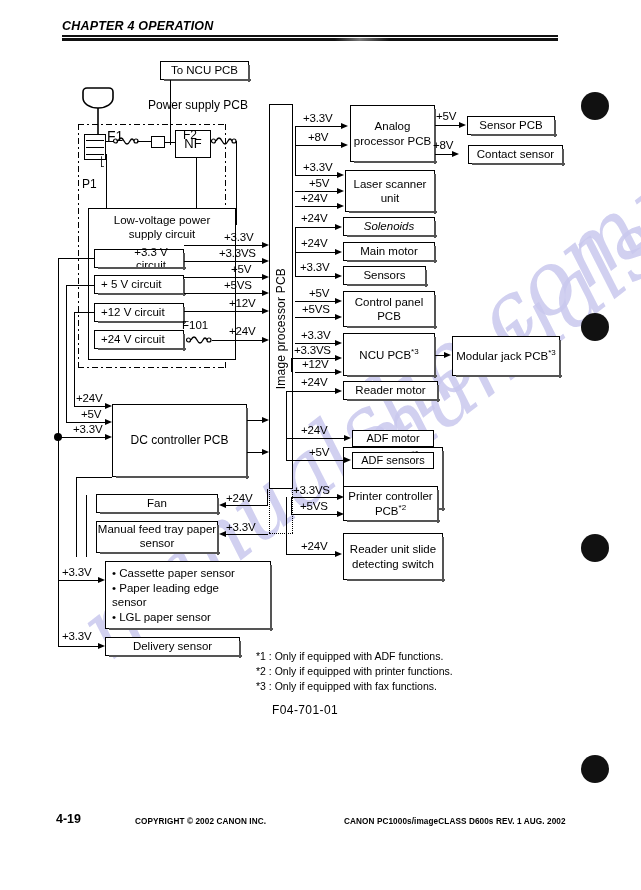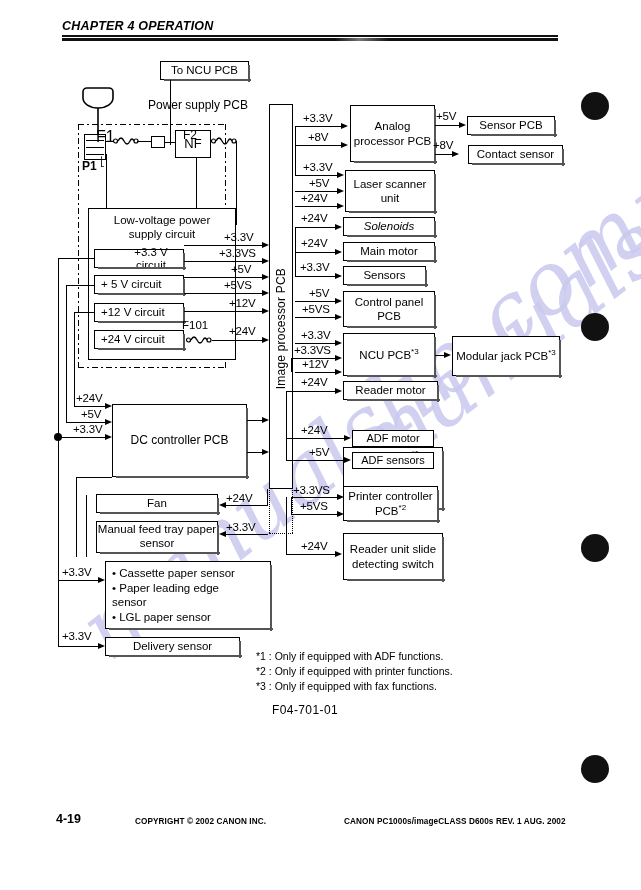--- a/index.html
+++ b/index.html
@@ -103,24 +103,24 @@
 
   <svg class="plug" style="left:82px;top:84px;" width="34" height="60" viewBox="0 0 34 60">
     <path d="M5 4 h22 a4 4 0 0 1 4 4 v6 a15 10 0 0 1 -30 0 v-6 a4 4 0 0 1 4 -4 z" fill="none" stroke="#000" stroke-width="1.6"></path>
     <line x1="16" y1="24" x2="16" y2="58" stroke="#000" stroke-width="1.6"></line>
   </svg>
 
   <div class="plainbox" style="left:84px;top:134px;width:22px;height:26px;"></div>
   <div class="hthin" style="left:86px;top:140px;width:18px;"></div>
   <div class="hthin" style="left:86px;top:147px;width:18px;"></div>
   <div class="hthin" style="left:86px;top:154px;width:18px;"></div>
-  <div class="lbl" style="left:82px;top:160px;font-size:12px;font-weight:bold;">P1</div>
+  <div class="lbl" style="left:82px;top:178px;font-size:12px;font-weight:normal;">P1</div>
   <div class="lbl" style="left:100px;top:158px;font-size:9px;">⎣</div>
 
-  <div class="lbl" style="left:96px;top:129px;font-size:16px;">F1</div>
+  <div class="lbl" style="left:107px;top:129px;font-size:14px;">F1</div>
   <div class="h" style="left:106px;top:141px;width:8px;"></div>
   <svg style="position:absolute;left:113px;top:134px;" width="26" height="14" viewBox="0 0 26 14">
     <circle cx="2.5" cy="7" r="2" fill="none" stroke="#000" stroke-width="1.2"></circle>
     <path d="M5 7 q3 -6 6 0 q3 6 6 0 q2 -4 4 0" fill="none" stroke="#000" stroke-width="1.3"></path>
     <circle cx="23" cy="7" r="2" fill="none" stroke="#000" stroke-width="1.2"></circle>
   </svg>
   <div class="h" style="left:137px;top:141px;width:14px;"></div>
 
   <div class="plainbox" style="left:151px;top:136px;width:14px;height:12px;"></div>
   <div class="h" style="left:165px;top:142px;width:10px;"></div>

